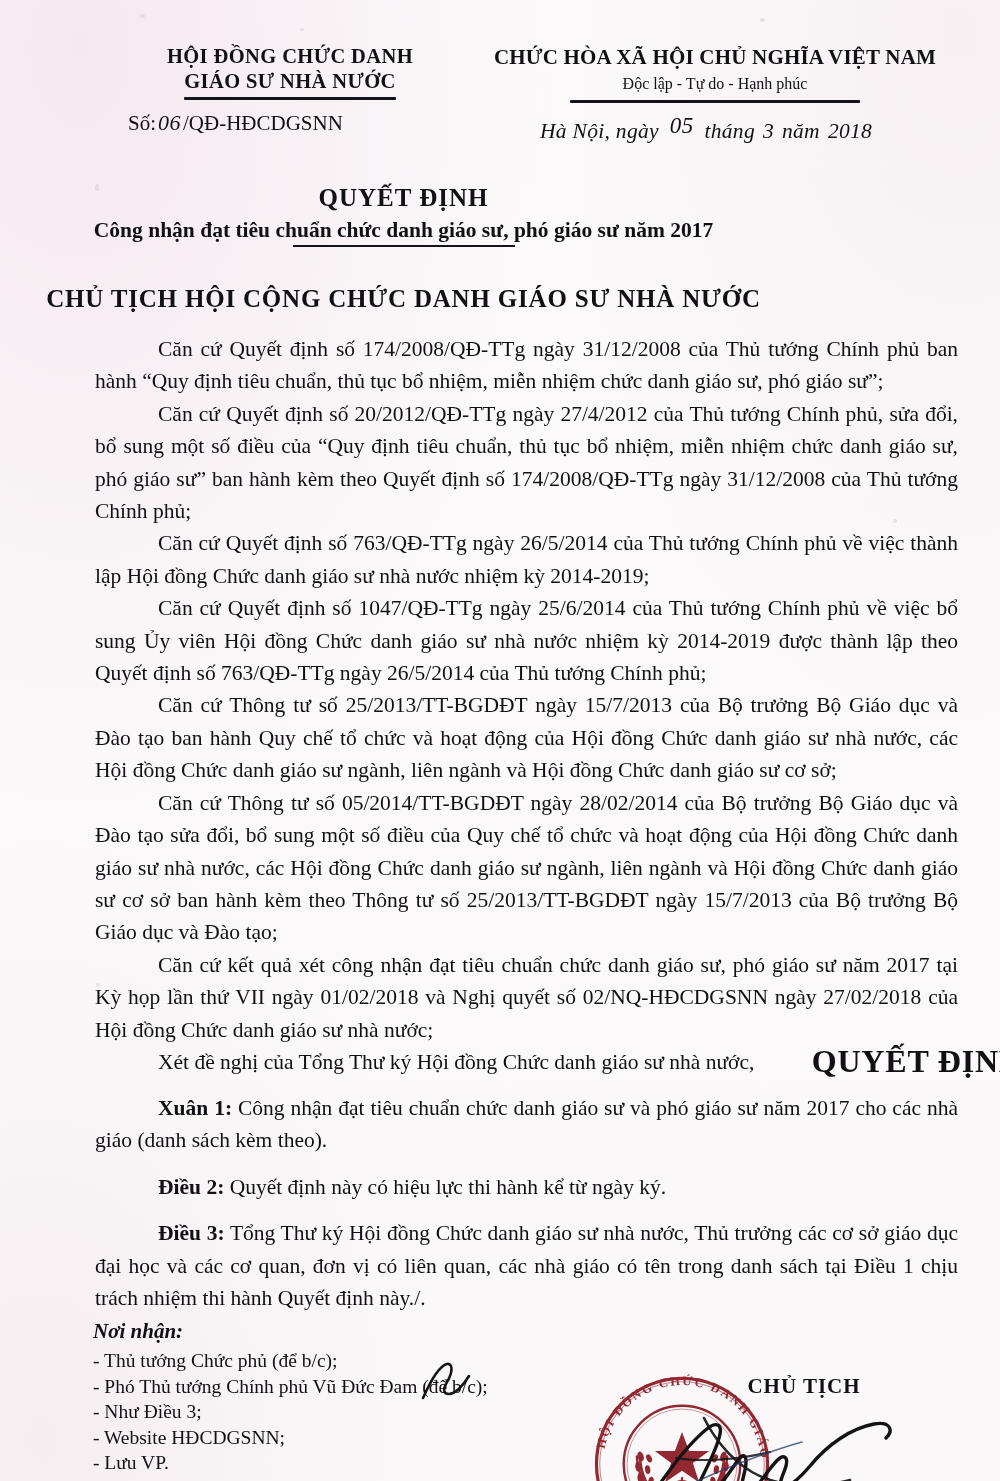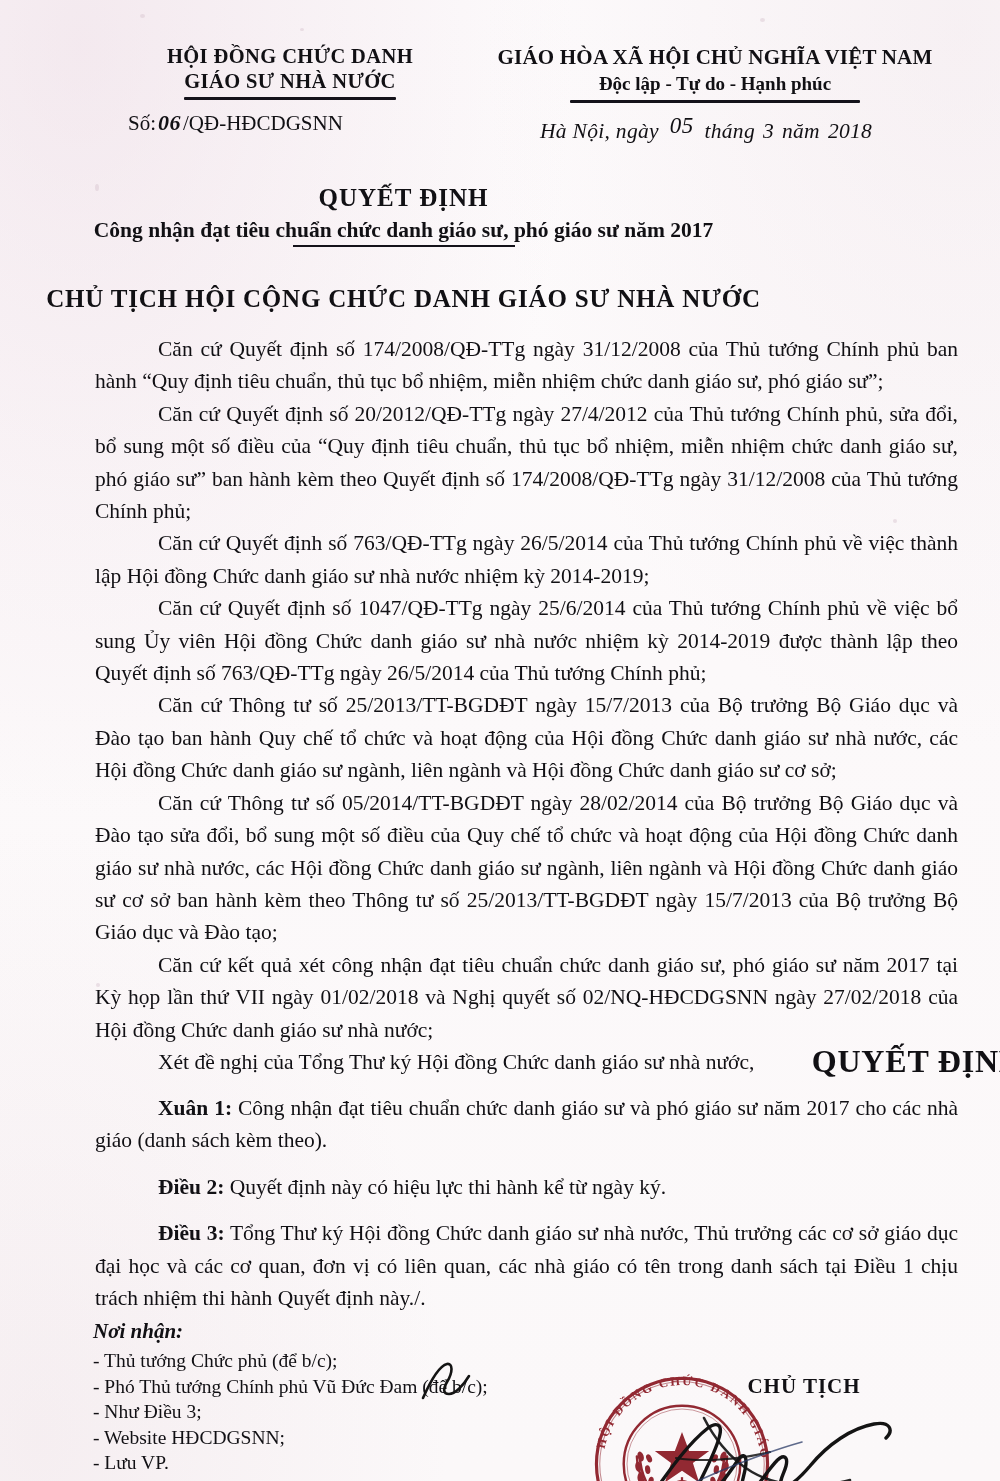--- a/index.html
+++ b/index.html
@@ -28,29 +28,29 @@
 
   .org-line{
     font-weight:bold;font-size:20.5px;letter-spacing:.4px;
     line-height:25px;white-space:nowrap;
   }
   .org-underline{
     width:212px;height:2.6px;background:#14121a;margin:3px auto 0 auto;
     border-radius:1px;
   }
   .nat-line1{font-weight:bold;font-size:21px;letter-spacing:.2px;line-height:26px;white-space:nowrap;}
-  .nat-line2{font-weight:bold;font-size:19px;line-height:28px;white-space:nowrap;}
+  .nat-line2{font-weight:normal;font-size:16px;line-height:28px;white-space:nowrap;}
   .nat-underline{width:290px;height:2.8px;background:#14121a;margin:2px auto 0 auto;border-radius:1px;}
 
   .so-line{
     position:absolute;left:128px;top:110px;font-size:21px;white-space:nowrap;
   }
   .so-num{
     font-family:"Liberation Serif",serif;font-style:italic;font-size:22px;
-    font-weight:700;padding:0 2px;letter-spacing:.5px;
+    font-weight:400;padding:0 2px;letter-spacing:.5px;
   }
   .date-line{
     position:absolute;left:540px;top:118px;width:420px;
     font-style:italic;font-size:21.5px;white-space:nowrap;letter-spacing:.3px;
   }
   .date-day{
     display:inline-block;font-style:italic;font-weight:500;font-size:23px;
     transform:translateY(-5px);padding:0 3px;
   }
   .date-sp{display:inline-block;width:8px;}
@@ -131,21 +131,21 @@
 
   <div class="header">
 
     <div class="hdr-left">
       <div class="org-line">HỘI ĐỒNG CHỨC DANH</div>
       <div class="org-line">GIÁO SƯ NHÀ NƯỚC</div>
       <div class="org-underline"></div>
     </div>
 
     <div class="hdr-right">
-      <div class="nat-line1">GIÁO HÒA XÃ HỘI CHỦ NGHĨA VIỆT NAM</div>
+      <div class="nat-line1">CHỨC HÒA XÃ HỘI CHỦ NGHĨA VIỆT NAM</div>
       <div class="nat-line2">Độc lập - Tự do - Hạnh phúc</div>
       <div class="nat-underline"></div>
     </div>
   </div>
 
   <div class="so-line">
     <span>Số:</span><span class="so-num">06</span><span>/QĐ-HĐCDGSNN</span>
   </div>
 
   <div class="date-line">

